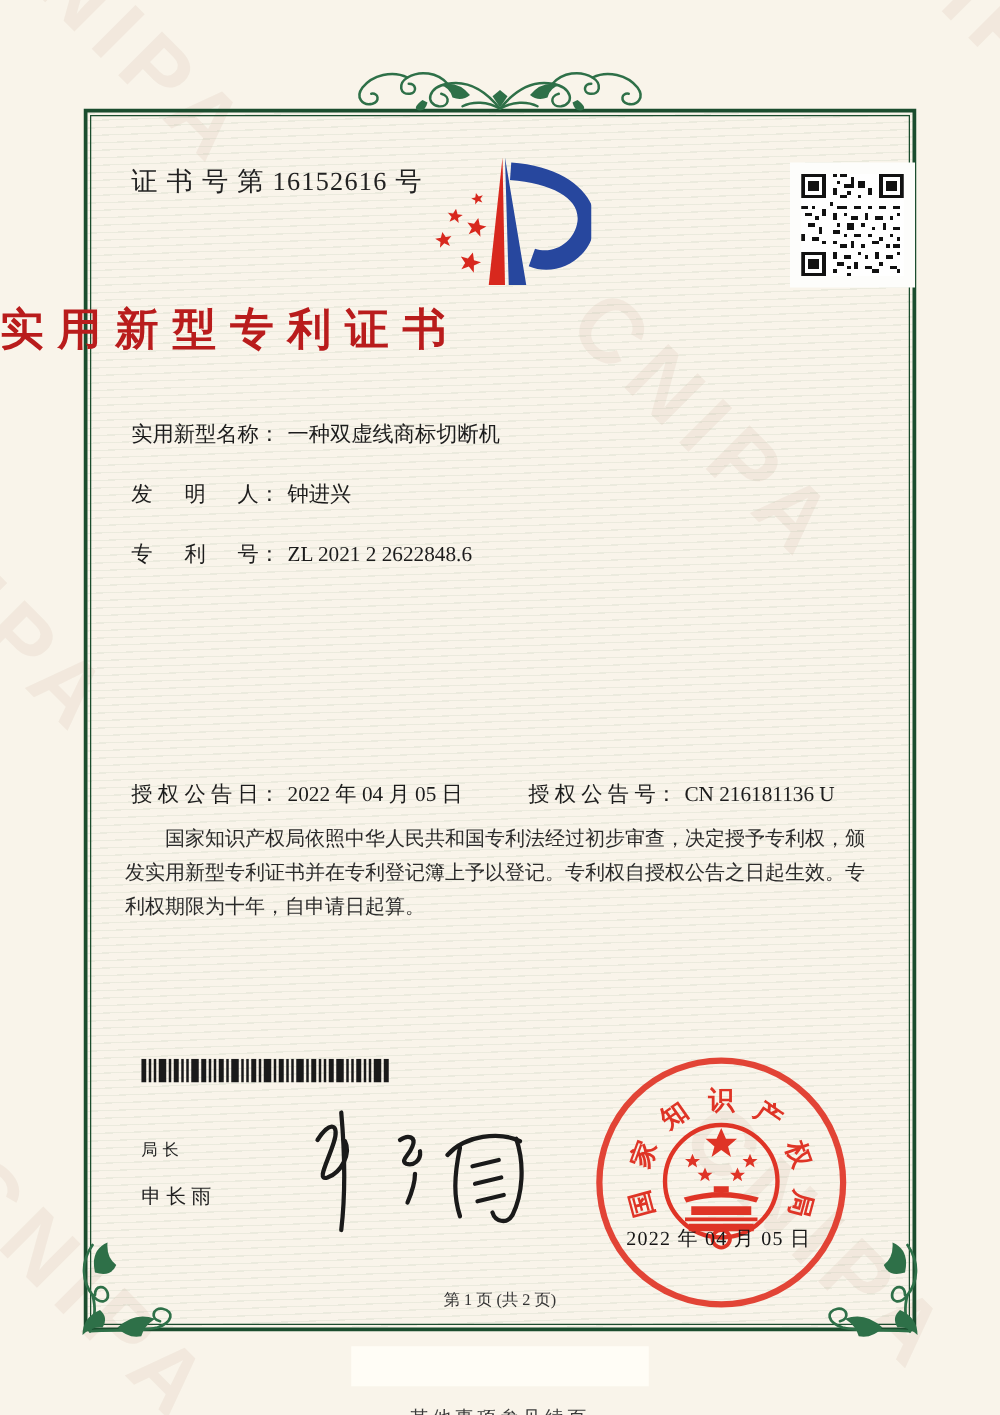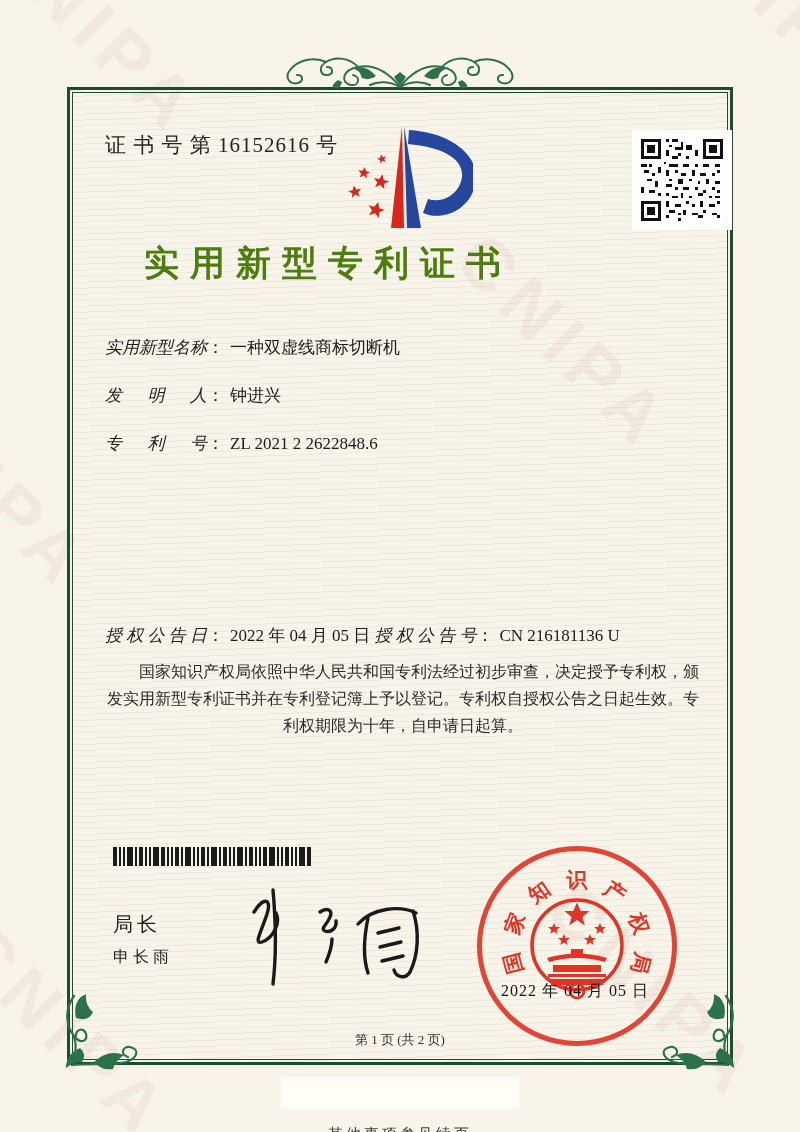--- a/index.html
+++ b/index.html
@@ -16,37 +16,37 @@
   .frame::after{content:"";position:absolute;left:2px;top:2px;right:2px;bottom:2px;
          border:1px solid #1b4d2e;}
   .flourish{position:absolute;}
   
   .certno{position:absolute;left:105px;top:131px;font-size:21px;letter-spacing:1px;color:#222;}
   
   .logo{position:absolute;left:333px;top:116px;width:140px;height:120px;}
   .qrwrap{position:absolute;left:632px;top:130px;width:100px;height:100px;background:#fdfdfb;}
   .qrwrap svg{position:absolute;left:9px;top:9px;}
   
-  .title{position:absolute;left:0;top:240px;width:656px;text-align:center;
-         font-size:35px;font-weight:bold;letter-spacing:11px;color:#4d7c0f;}
+  .title{position:absolute;left:0;top:240px;width:656px;text-align:left;
+         font-size:35px;font-weight:bold;letter-spacing:11px;color:#b91c1c;}
   
   .fields{position:absolute;left:105px;top:336px;width:600px;font-size:17px;}
   .frow{height:22px;margin-bottom:26px;white-space:nowrap;}
-  .flabel{display:inline-block;width:102px;text-align:justify;text-align-last:justify;vertical-align:top;font-style:italic;}
+  .flabel{display:inline-block;width:102px;text-align:justify;text-align-last:justify;vertical-align:top;}
   .fcolon{display:inline-block;margin-right:6px;}
   .grantrow{position:absolute;left:105px;top:624px;font-size:17px;white-space:nowrap;}
-  .grantrow .g2{}
+  .grantrow .g2{margin-left:48px;}
   
   .body-text{position:absolute;left:100px;top:658px;width:606px;font-size:16px;
-             line-height:27px;color:#2a2a2a;text-align:center;}
+             line-height:27px;color:#2a2a2a;}
   .body-text p{margin:0;text-indent:2em;}
   
   .barcode{position:absolute;left:113px;top:847px;width:200px;height:19px;}
   
-  .signer-title{position:absolute;left:113px;top:911px;font-size:20px;letter-spacing:4px;
+  .signer-title{position:absolute;left:113px;top:911px;font-size:13px;letter-spacing:4px;
       font-family:Liberation Mono, monospace;color:#222;}
   .signer-name{position:absolute;left:113px;top:947px;font-size:16px;letter-spacing:4px;
       font-family:"Liberation Sans","DejaVu Sans",sans-serif;color:#222;text-align:right;}
   .signature{position:absolute;left:232px;top:884px;width:200px;height:105px;}
   
   .seal{position:absolute;left:477px;top:846px;width:190px;height:190px;
         border:5px solid rgba(223,52,38,0.92);border-radius:50%;z-index:2;}
   .seal-char{position:absolute;left:50%;top:50%;width:26px;height:26px;margin:-13px 0 0 -13px;
         text-align:center;font-size:21px;font-weight:bold;color:#df3426;
         transform:rotate(var(--a)) translateY(-67px);}

